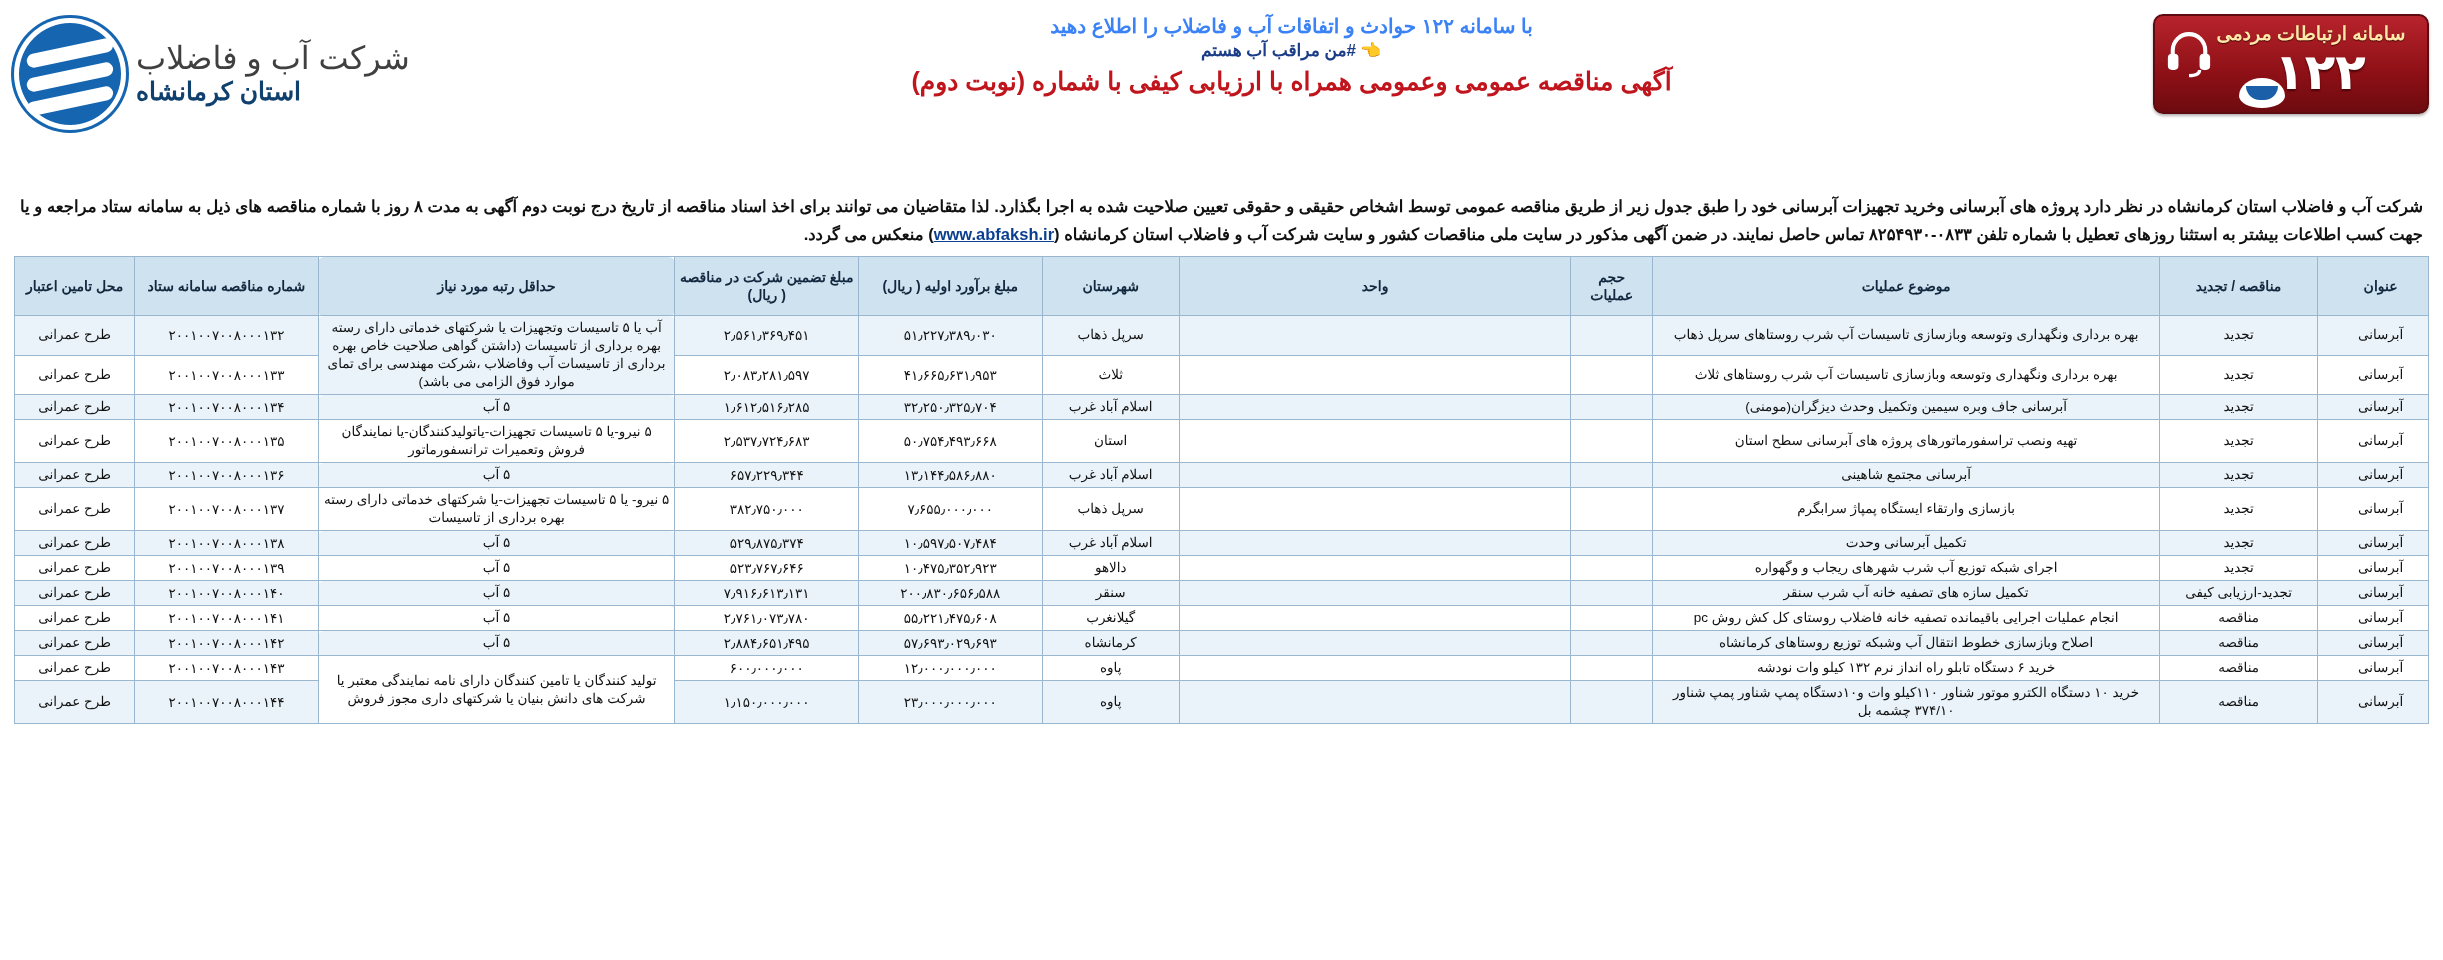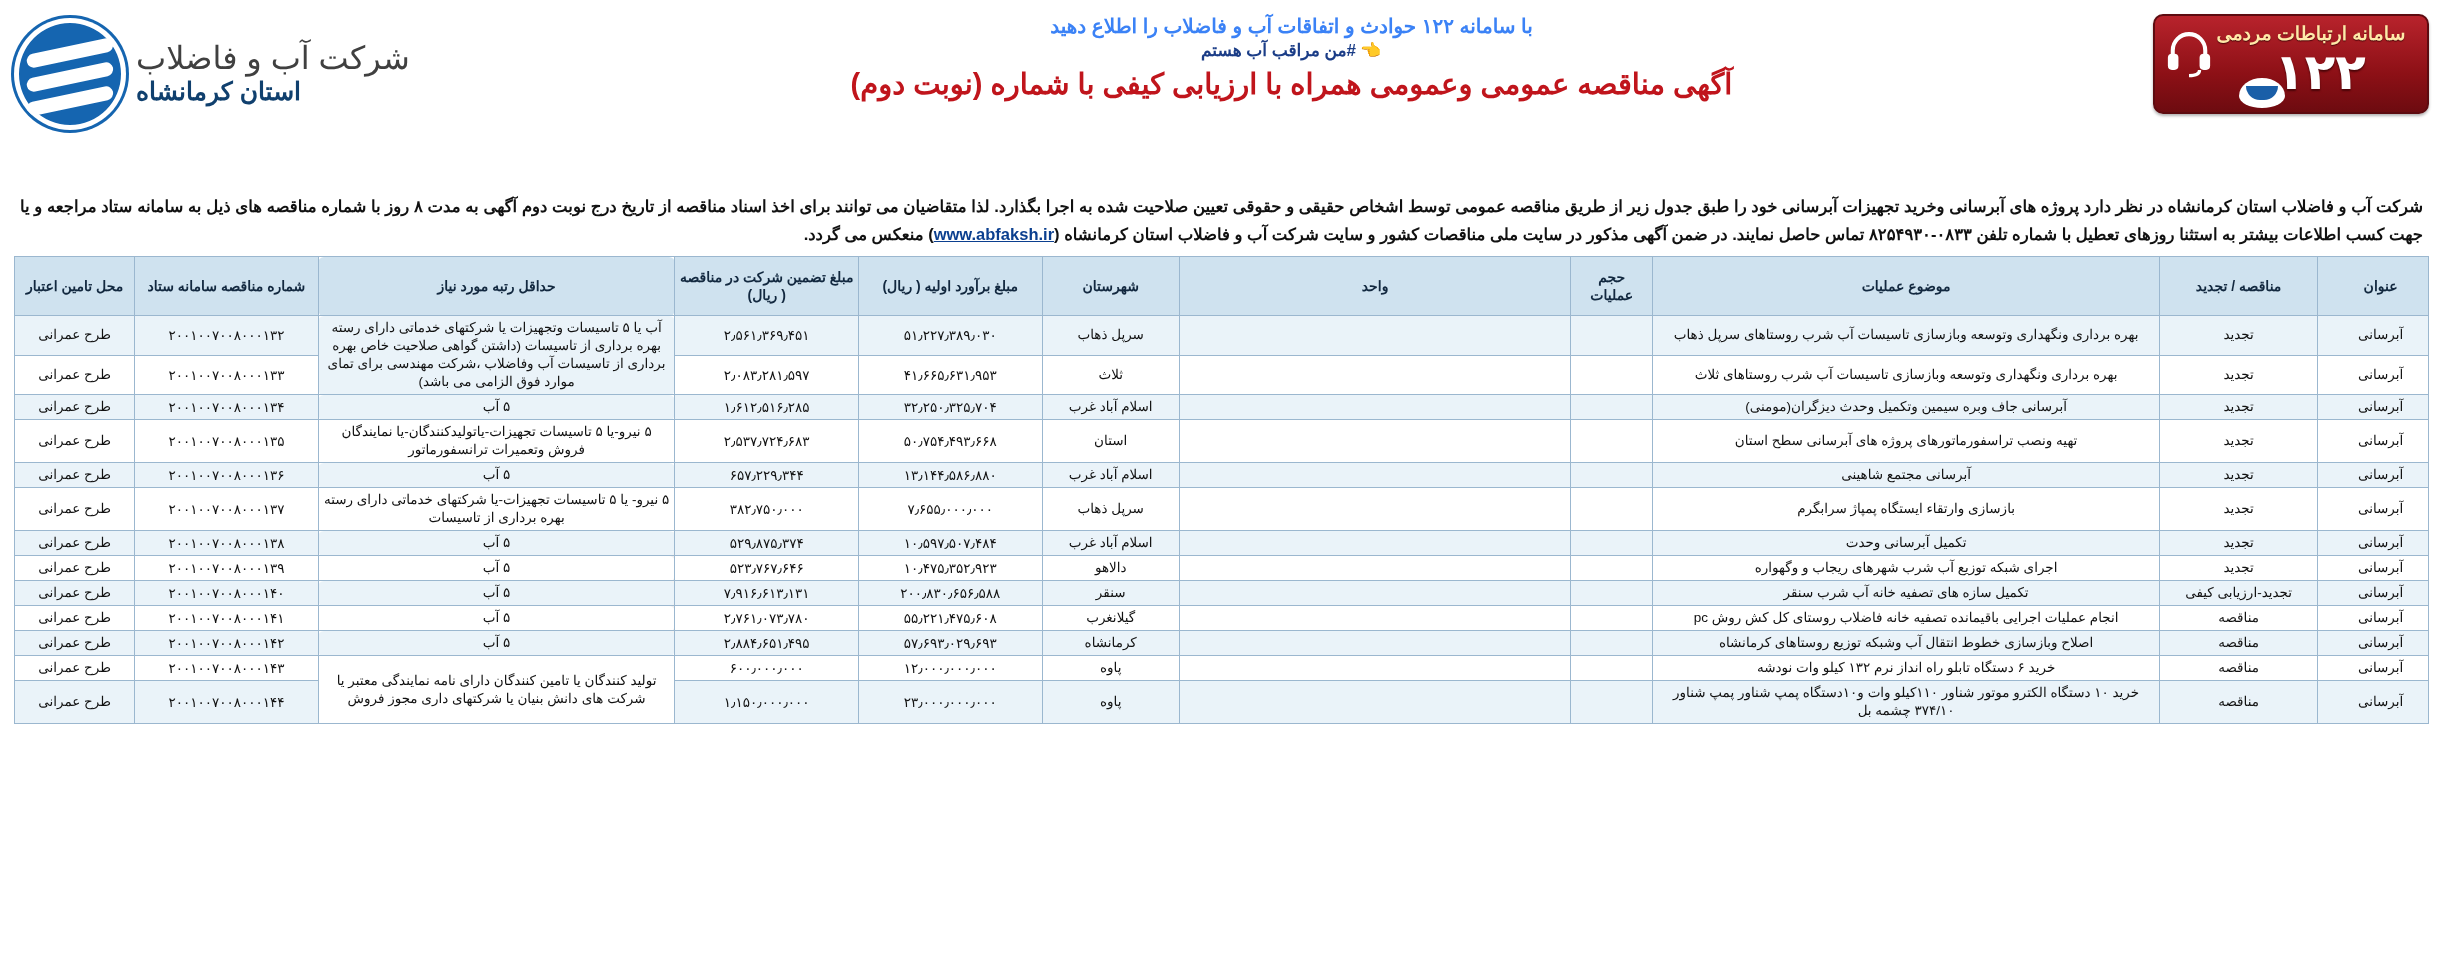--- a/index.html
+++ b/index.html
@@ -66,21 +66,21 @@
     border-radius:0 0 16px 16px;
   }
 
   .top-line1{
     font-size:20px;font-weight:bold;color:#3b82f6;margin:2px 0 2px 0;
   }
   .top-line2{
     font-size:17px;font-weight:bold;color:#1b3d87;margin:0 0 6px 0;
   }
   .title-main{
-    font-size:29px;font-weight:bold;color:#c0151c;margin:6px 0 2px 0;
+    font-size:25px;font-weight:bold;color:#c0151c;margin:6px 0 2px 0;
   }
   .title-num{
     font-size:29px;font-weight:bold;color:#1b3d87;margin:2px 0 0 0;
     font-family:"DejaVu Sans", sans-serif;direction:ltr;
   }
 
   
   .logo-wrap{display:flex;flex-direction:row;align-items:center;gap:10px;}
   .logo-text{text-align:left;direction:rtl;}
   .logo-text .l1{font-size:32px;font-weight:normal;color:#404040;line-height:34px;}

